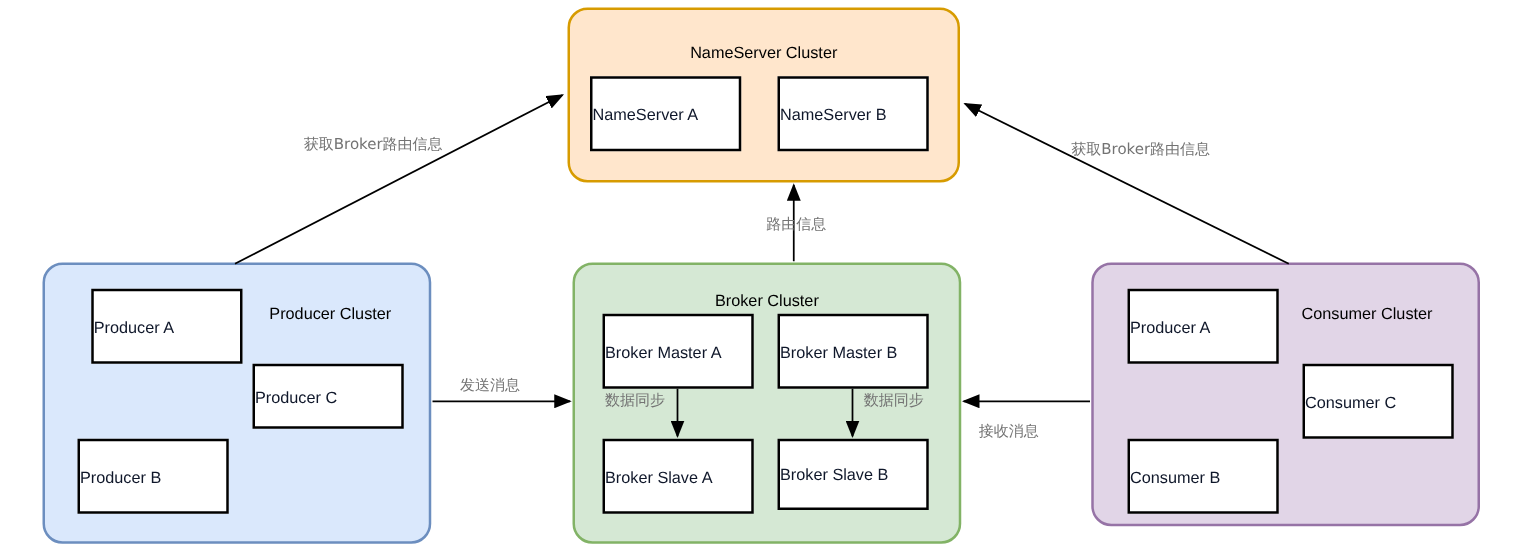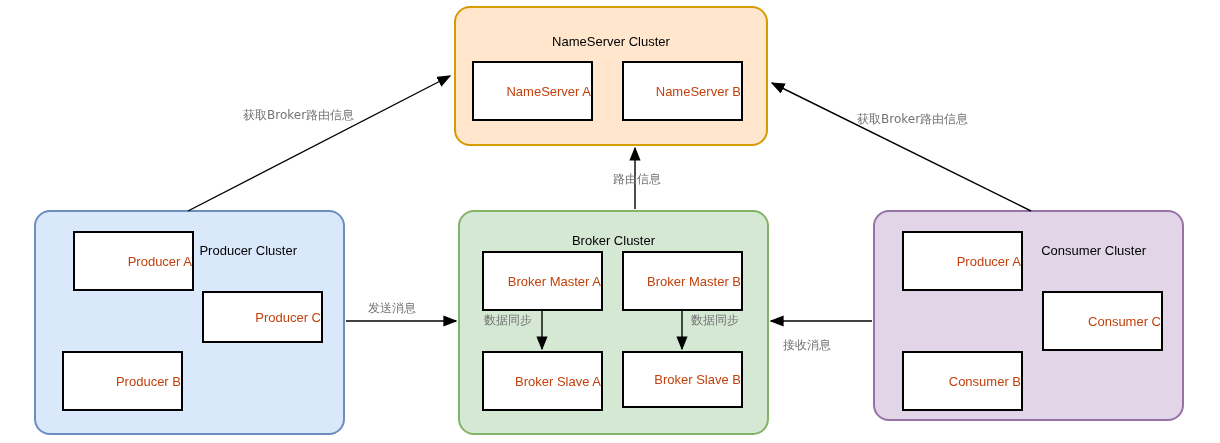--- a/index.html
+++ b/index.html
@@ -44,23 +44,23 @@
     color: #000;
     white-space: nowrap;
   }
   .node {
     position: absolute;
     box-sizing: border-box;
     background: #ffffff;
     border: 2px solid #000000;
     display: flex;
     align-items: center;
-    justify-content: flex-end;
+    justify-content: flex-start;
     font-size: 13px;
-    color: #c2410c;
+    color: #0f172a;
     white-space: nowrap;
   }
   .edge-label {
     position: absolute;
     font-size: 12px;
     line-height: 14px;
     color: #737373;
     white-space: nowrap;
     background: transparent;
   }
@@ -78,21 +78,21 @@
     <div class="cluster-title" style="top:26px;">NameServer Cluster</div>
   </div>
   <div class="node" style="left:472px; top:61px; width:121px; height:60px;">
     <span>NameServer A</span>
   </div>
   <div class="node" style="left:622px; top:61px; width:121px; height:60px;">
     <span>NameServer B</span>
   </div>
 
   <div class="cluster" style="left:34px; top:210px; width:311px; height:225px; background:#dae8fc; border-color:#6c8ebf;">
-    <div class="cluster-title" style="top:31px; text-align:center; padding-right:46px; width:auto; right:0;">Producer Cluster</div>
+    <div class="cluster-title" style="top:31px; text-align:center; padding-right:30px; width:auto; right:0;">Producer Cluster</div>
   </div>
   <div class="node" style="left:73px; top:231px; width:121px; height:60px;">
     <span>Producer A</span>
   </div>
   <div class="node" style="left:202px; top:291px; width:121px; height:52px;">
     <span>Producer C</span>
   </div>
   <div class="node" style="left:62px; top:351px; width:121px; height:60px;">
     <span>Producer B</span>
   </div>

